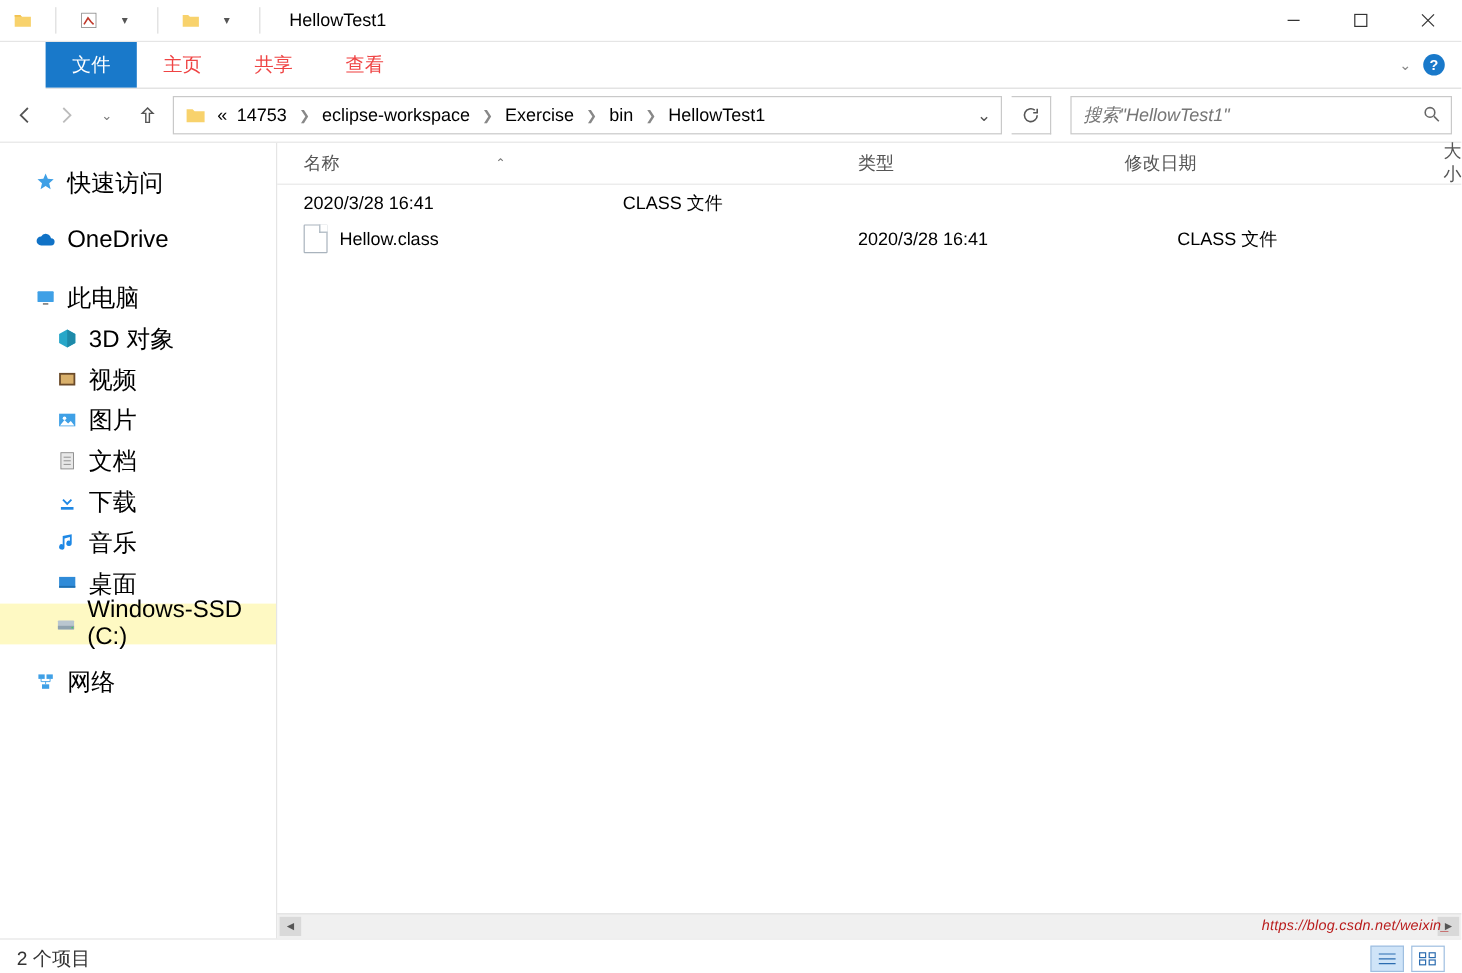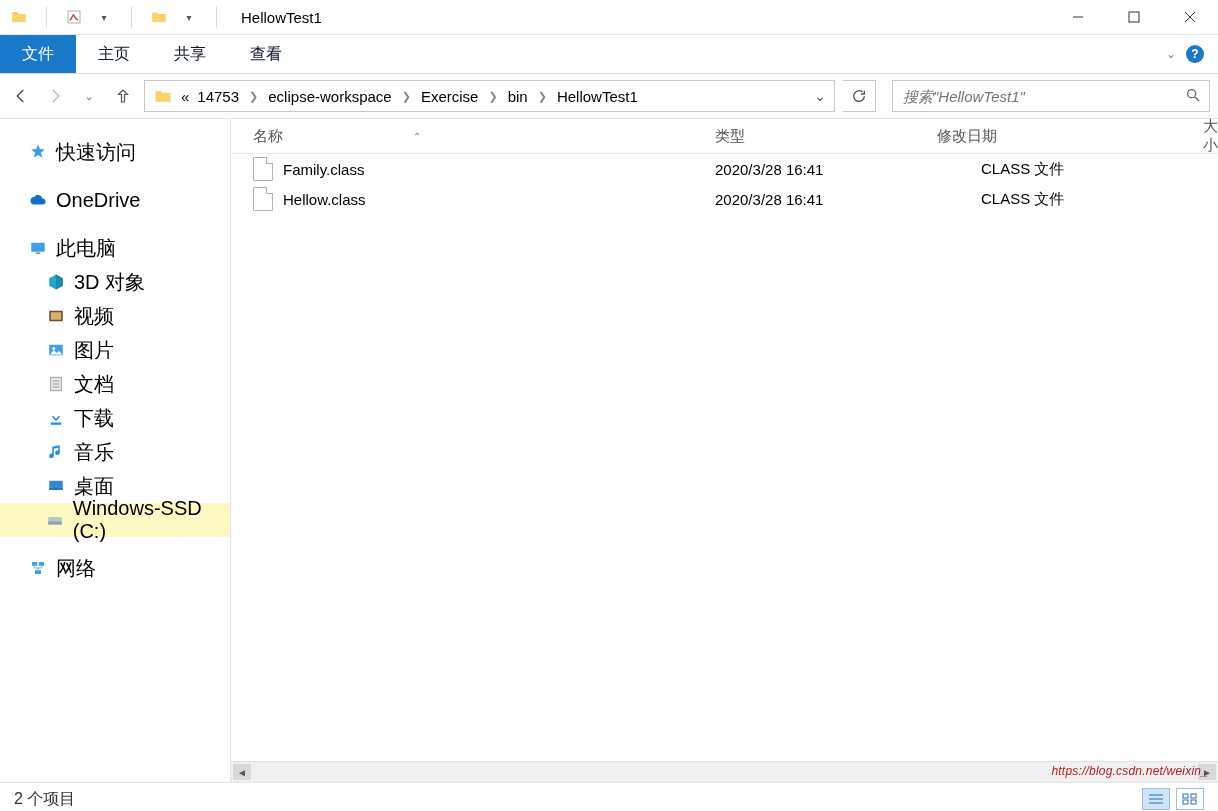--- a/index.html
+++ b/index.html
@@ -33,35 +33,36 @@
   .tb-right { margin-left: auto; display: flex; height: 100%; }
   .win-btn { width: 56px; display: flex; align-items: center; justify-content: center; color: #333; }
   .win-btn svg { width: 12px; height: 12px; }
   
   .ribbon {
     height: 38px;
     display: flex;
     align-items: stretch;
     border-bottom: 1px solid #dcdcdc;
     background: #fff;
+    margin-left: 38px;
   }
   .rib-file {
     background: #1979ca;
     color: #fff;
     padding: 0 22px;
     display: flex;
     align-items: center;
     font-size: 16px;
   }
   .rib-tab {
     padding: 0 22px;
     display: flex;
     align-items: center;
     font-size: 16px;
-    color: #0f172a;
+    color: #ef4444;
   }
   .rib-right { margin-left: auto; display: flex; align-items: center; padding-right: 14px; gap: 10px; }
   .help-circle {
     width: 18px; height: 18px; border-radius: 50%;
     background: #1979ca; color: #fff; font-size: 12px; font-weight: bold;
     display: flex; align-items: center; justify-content: center;
   }
   
   .addr-row {
     height: 44px;
@@ -411,24 +412,20 @@
       <div class="col name">
         <span>名称</span>
         <span class="sort-ind">⌃</span>
       </div>
       <div class="col type">类型</div>
       <div class="col date">修改日期</div>
       <div class="col size">大小</div>
     </div>
 
     <div class="file-row">
-      <div class="col name">
-        <span class="doc-ico"></span>
-        <span>Family.class</span>
-      </div>
       <div class="col date">2020/3/28 16:41</div>
       <div class="col type">CLASS 文件</div>
       <div class="col size"></div>
     </div>
 
     <div class="file-row">
       <div class="col name">
         <span class="doc-ico"></span>
         <span>Hellow.class</span>
       </div>

